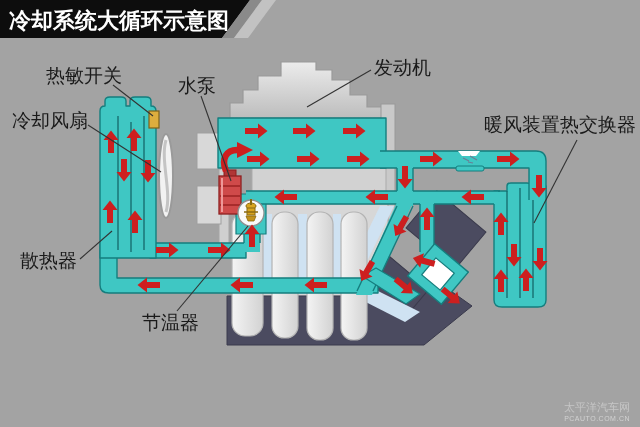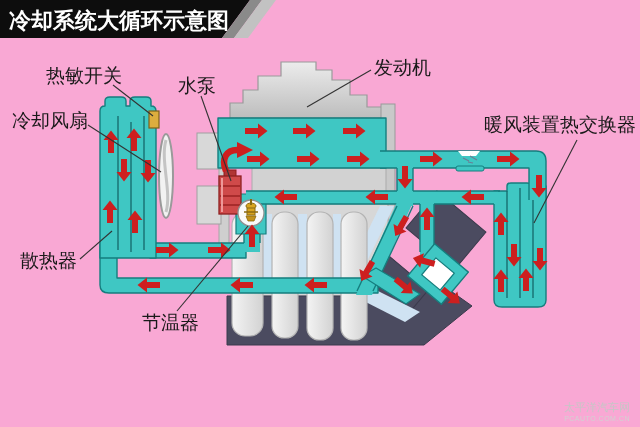--- a/index.html
+++ b/index.html
@@ -1,17 +1,17 @@
 <!DOCTYPE html>
 <html><head>
 <meta charset="utf-8">
 <style>
   html,body { margin:0; padding:0; background:#fff; }
   .stage {
-    position:relative; width:640px; height:427px; background:#f9a8d4;
+    position:relative; width:640px; height:427px; background:#a3a3a3;
     overflow:hidden; font-family:"Liberation Sans", sans-serif;
   }
   svg text { font-family:"Liberation Sans", sans-serif; }
   .lbl { font-size:19px; fill:#1a1a1a; }
   .title-text { font-size:22px; font-weight:bold; fill:#ffffff; }
   .wm1 { font-size:11px; fill:#c6c6c6; }
   .wm2 { font-size:7px; fill:#d2d2d2; letter-spacing:0.5px; }
 </style>
 </head>
 <body>

